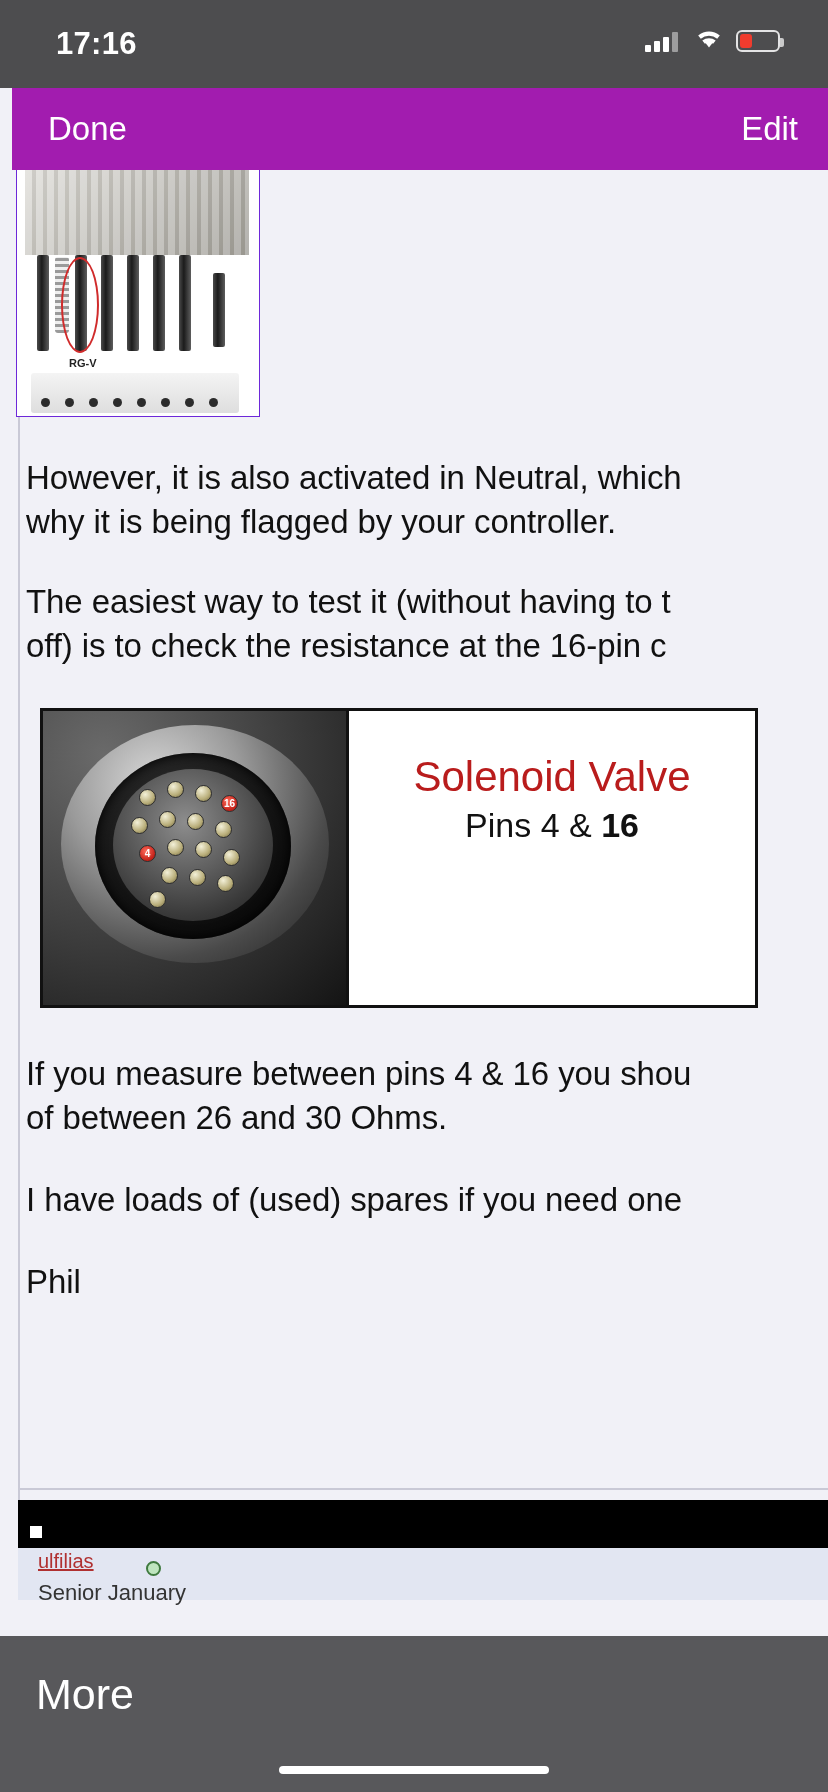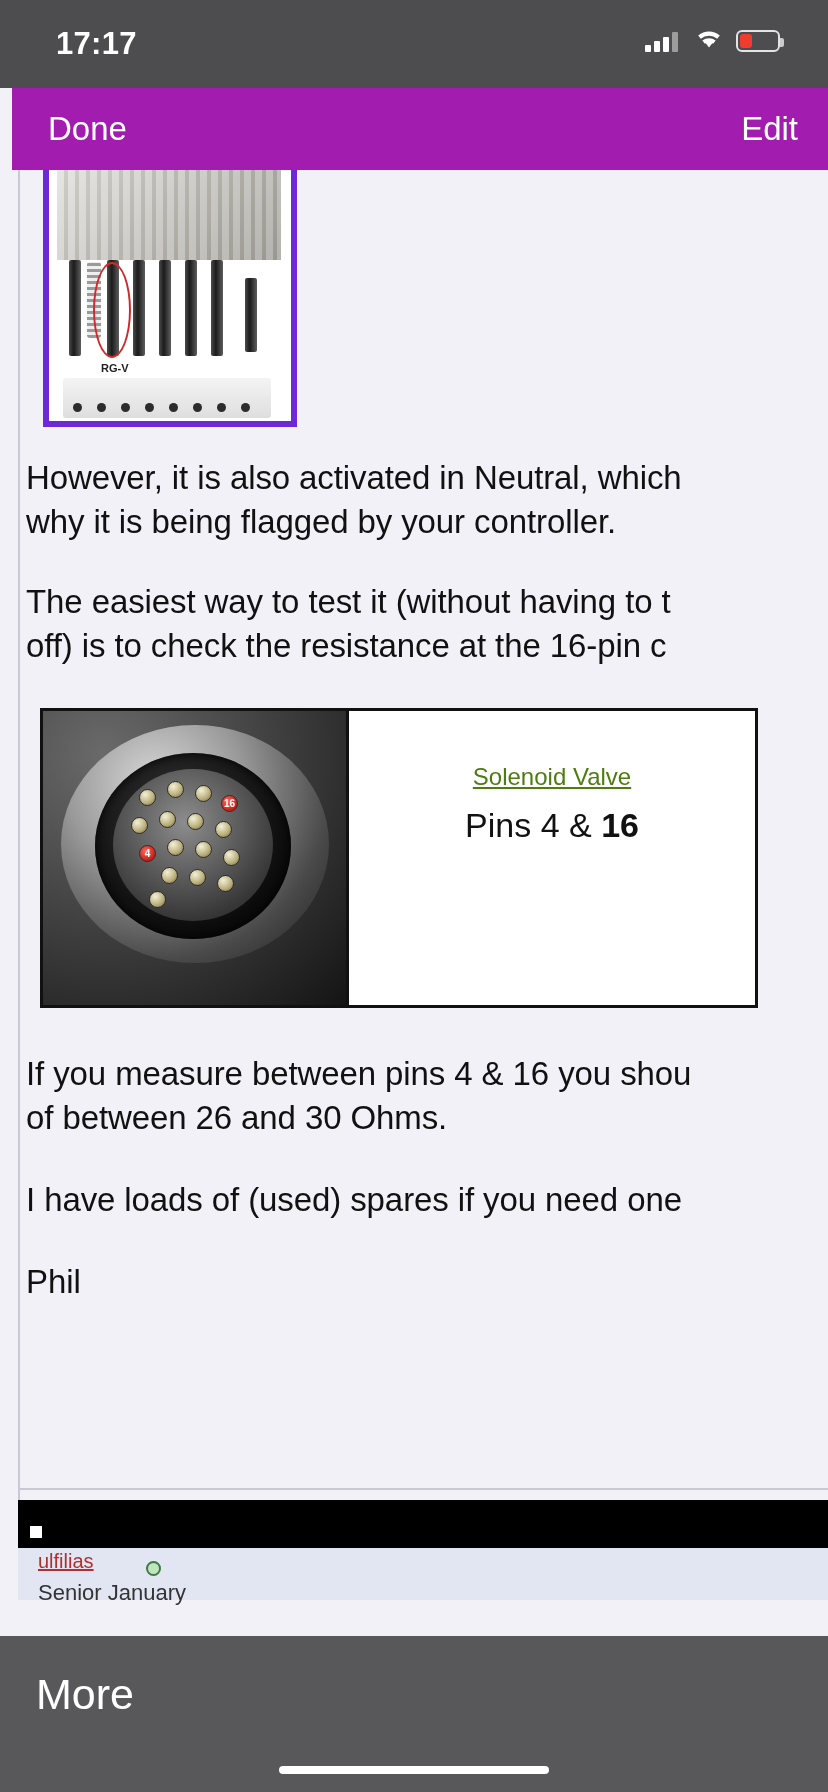--- a/index.html
+++ b/index.html
@@ -130,26 +130,26 @@
     left: 18px;
     top: 0;
     width: 2px;
     height: 1350px;
     background: #c9c9d6;
   }
 
   
   .valve-img {
     position: absolute;
-    left: 43px;
+    left: 16px;
     top: -10px;
     width: 242px;
     height: 255px;
     background: #ffffff;
-    border: 6px solid #6d28d9;
+    border: 1px solid #6d28d9;
     overflow: hidden;
   }
   .valve-body {
     position: absolute;
     left: 8px; top: 4px;
     width: 224px; height: 90px;
     background:
       repeating-linear-gradient(90deg, #d8d6d0 0 7px, #b4b1a8 7px 11px),
       repeating-linear-gradient(0deg, #cfccc4 0 9px, #a9a69d 9px 13px);
     opacity: 0.95;
@@ -292,24 +292,23 @@
     line-height: 12px;
   }
   .figure .caption {
     position: relative;
     flex: 1;
     text-align: center;
     padding-top: 42px;
     box-sizing: border-box;
   }
   .cap-title {
-    font-size: 24px;
-    color: #4d7c0f;
+    font-size: 42px;
+    color: #b91c1c;
     line-height: 48px;
-    text-decoration: underline;
   }
   .cap-sv {
     font-size: 34px;
     color: #1b1bd6;
     font-weight: 700;
     line-height: 72px;
   }
   .cap-pins {
     font-size: 34px;
     color: #111;
@@ -411,21 +410,21 @@
     border-radius: 4px;
     background: #ffffff;
   }
 </style>
 </head>
 <body>
 
 <div class="phone">
 
   <div class="statusbar">
-    <div class="status-time">17:17</div>
+    <div class="status-time">17:16</div>
     <div class="status-right">
       <span class="signal-bars">
         <i></i>
           <i></i>
           <i></i>
           <i></i>
       </span>
       <span class="wifi-icon">
         <svg width="30" height="22" viewBox="0 0 30 22">
           <path d="M15 19.5l4-5.2a6.4 6.4 0 0 0-8 0z" fill="#fff"></path>

